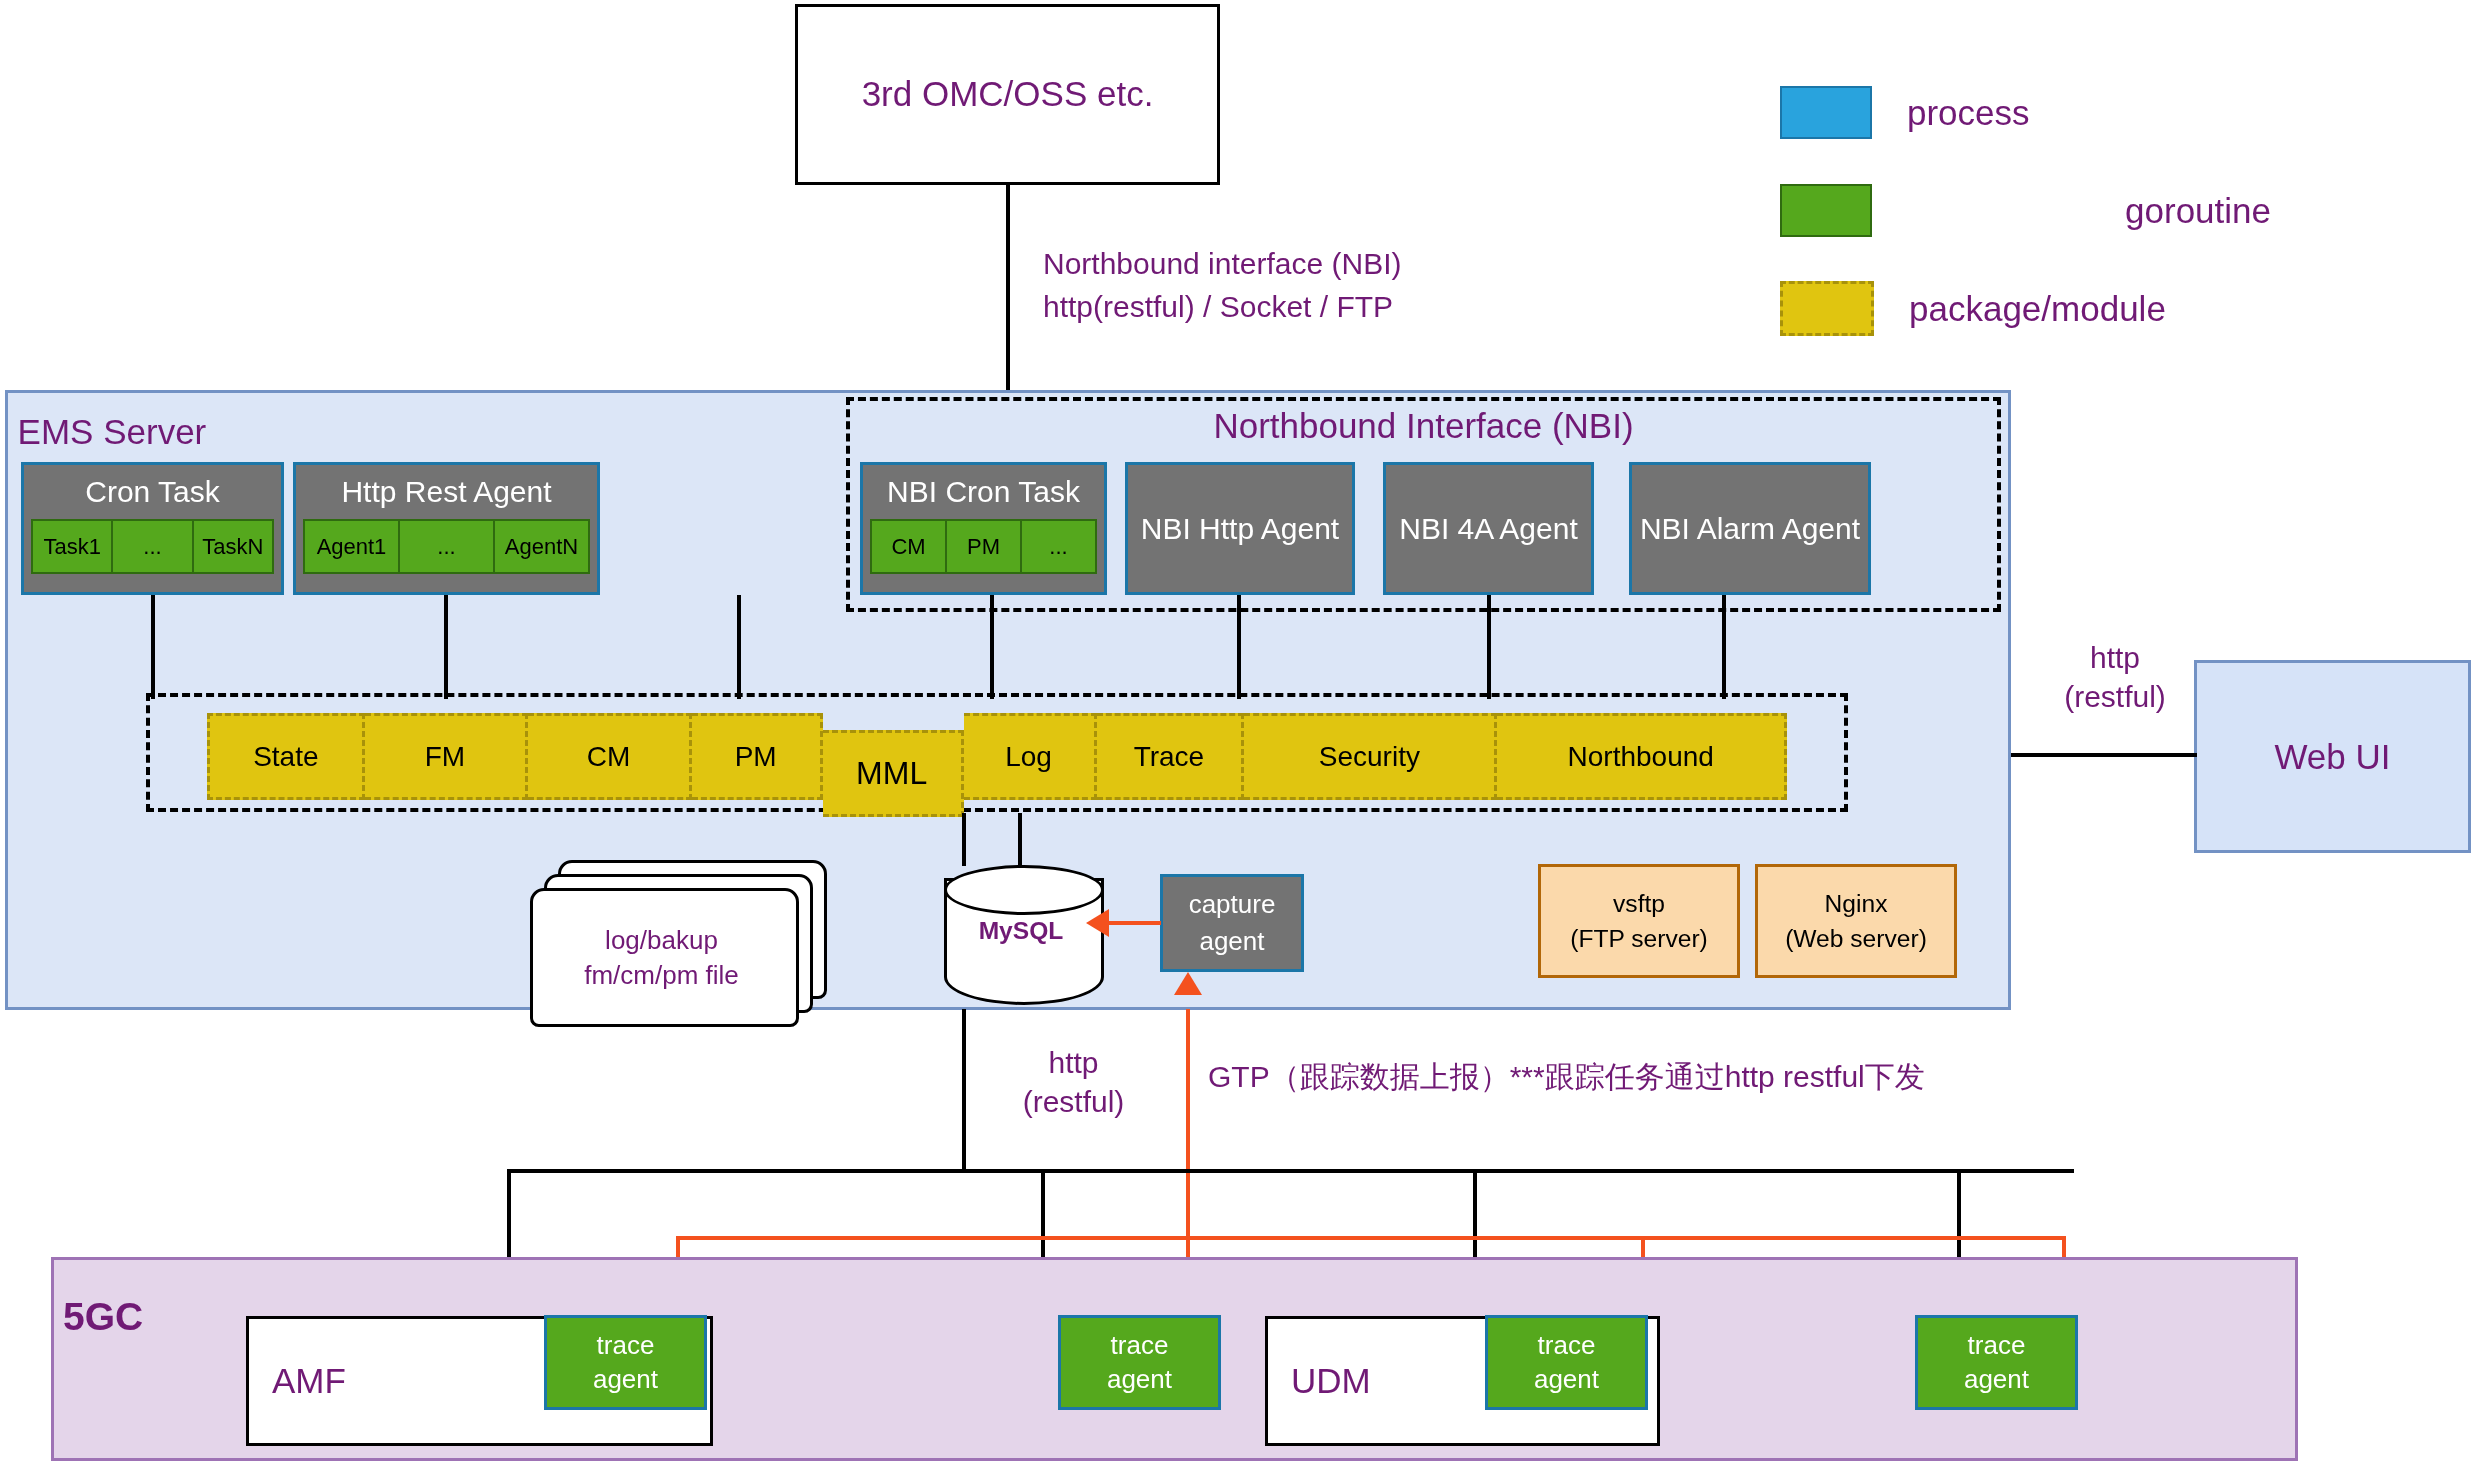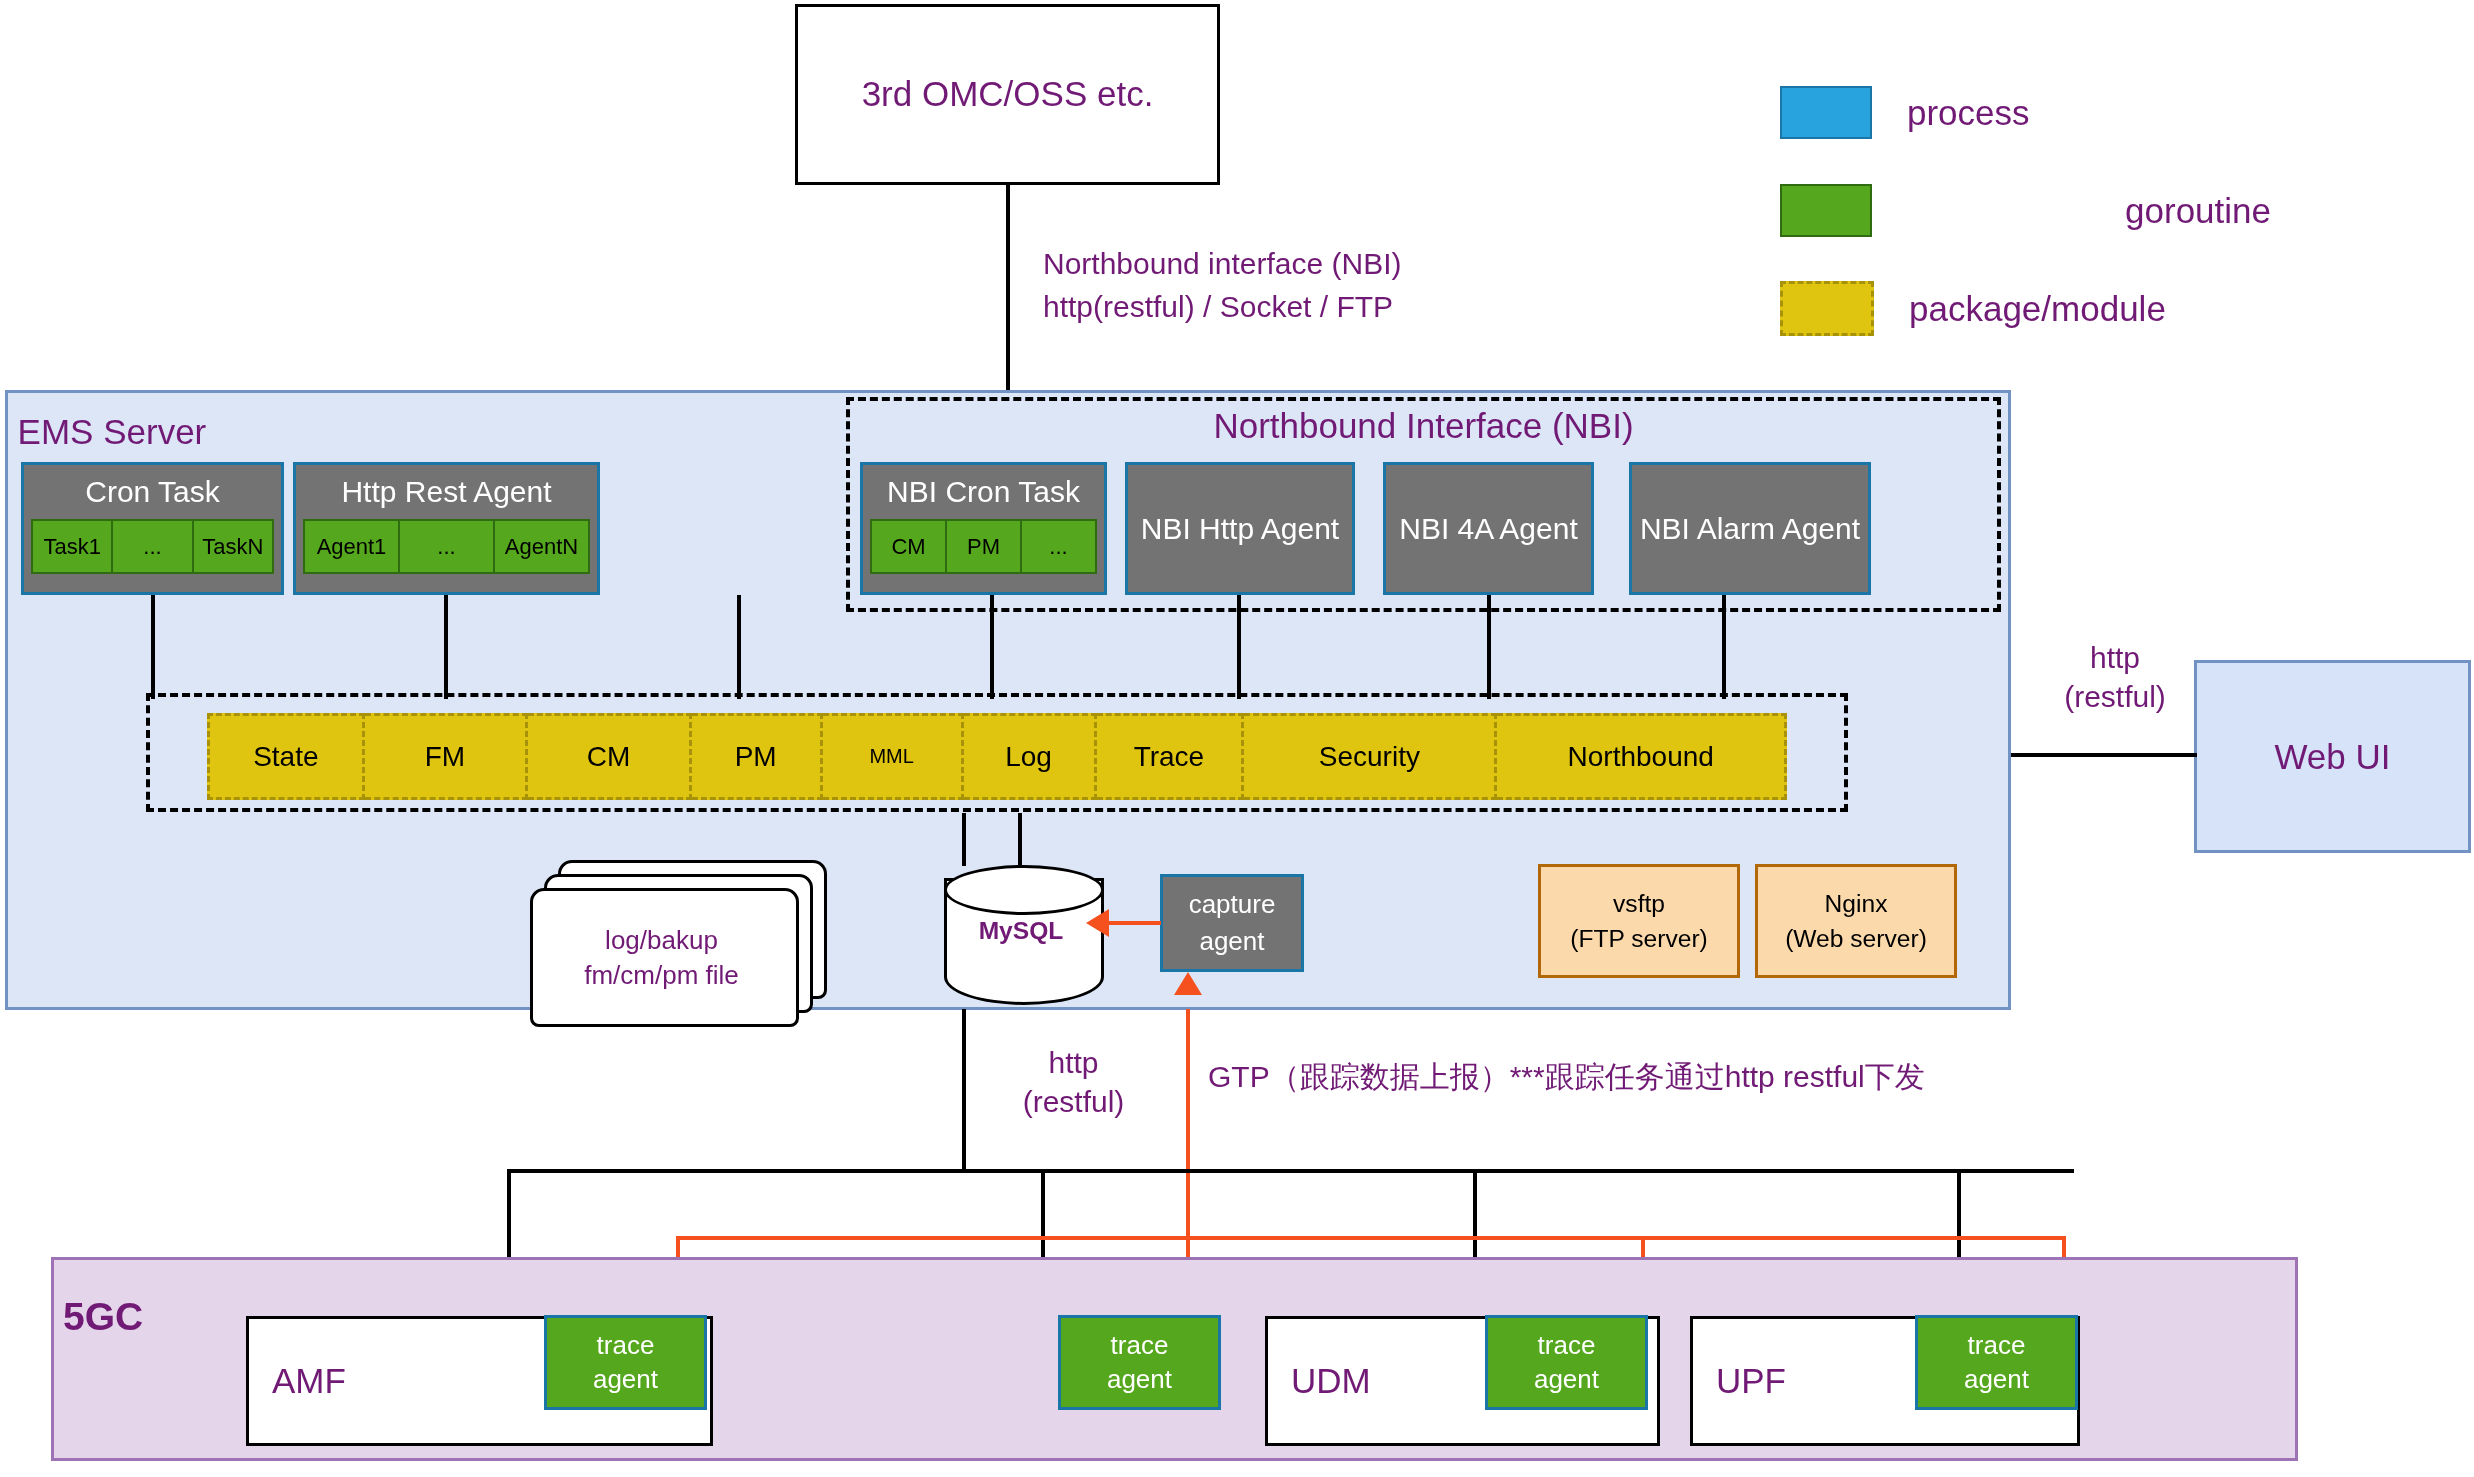--- a/index.html
+++ b/index.html
@@ -135,21 +135,21 @@
   <div class="abs vline" style="left:1487px;top:595px;width:3.5px;height:104px;"></div>
   <div class="abs vline" style="left:1722px;top:595px;width:3.5px;height:104px;"></div>
 
   <div class="abs dashbox" style="left:146px;top:693px;width:1702px;height:119px;"></div>
 
   <div class="abs" style="left:207px;top:713px;width:1580px;height:81px;display:flex;">
     <span class="mod ctr" style="width:154px;height:81px;font-size:28px;border-left:3.5px dashed #a8920a;border-right:3.5px dashed #a8920a;">State</span>
     <span class="mod ctr" style="width:163px;height:81px;font-size:28px;border-right:3.5px dashed #a8920a;">FM</span>
     <span class="mod ctr" style="width:163px;height:81px;font-size:28px;border-right:3.5px dashed #a8920a;">CM</span>
     <span class="mod ctr" style="width:130px;height:81px;font-size:28px;border-right:3.5px dashed #a8920a;">PM</span>
-    <span class="mod ctr" style="width:140px;height:81px;font-size:20px;border-right:3.5px dashed #a8920a;">MML</span>
+    <span class="mod ctr" style="width:140px;height:81px;font-size:32px;border-right:3.5px dashed #a8920a;margin-top:17px;">MML</span>
     <span class="mod ctr" style="width:132px;height:81px;font-size:28px;border-right:3.5px dashed #a8920a;">Log</span>
     <span class="mod ctr" style="width:147px;height:81px;font-size:28px;border-right:3.5px dashed #a8920a;">Trace</span>
     <span class="mod ctr" style="width:254px;height:81px;font-size:28px;border-right:3.5px dashed #a8920a;">Security</span>
     <span class="mod ctr" style="width:291px;height:81px;font-size:28px;border-right:3.5px dashed #a8920a;">Northbound</span>
   </div>
 
   <div class="abs vline" style="left:962px;top:813px;width:3.5px;height:53px;"></div>
   <div class="abs vline" style="left:1018px;top:813px;width:3.5px;height:53px;"></div>
 
   <div>
@@ -235,22 +235,19 @@
   </div>
 
   <div class="abs plain-box" style="left:1265px;top:1316px;width:395px;height:130px;display:flex;align-items:center;">
     <span class="lbl" style="font-size:35px;margin-left:23px;">UDM</span>
   </div>
   <div class="abs gor-w" style="left:1485px;top:1315px;width:163px;height:95px;display:flex;flex-direction:column;align-items:center;justify-content:center;gap:3.5px;">
     <span style="font-size:26px;">trace</span>
     <span style="font-size:26px;">agent</span>
   </div>
 
-  <div class="abs plain-box" style="left:1690px;top:1316px;width:390px;height:130px;display:flex;align-items:center;">
-    <span class="lbl" style="font-size:35px;margin-left:23px;">UPF</span>
-  </div>
   <div class="abs gor-w" style="left:1915px;top:1315px;width:163px;height:95px;display:flex;flex-direction:column;align-items:center;justify-content:center;gap:3.5px;">
     <span style="font-size:26px;">trace</span>
     <span style="font-size:26px;">agent</span>
   </div>
 
 </div>
 
 
 </body></html>

